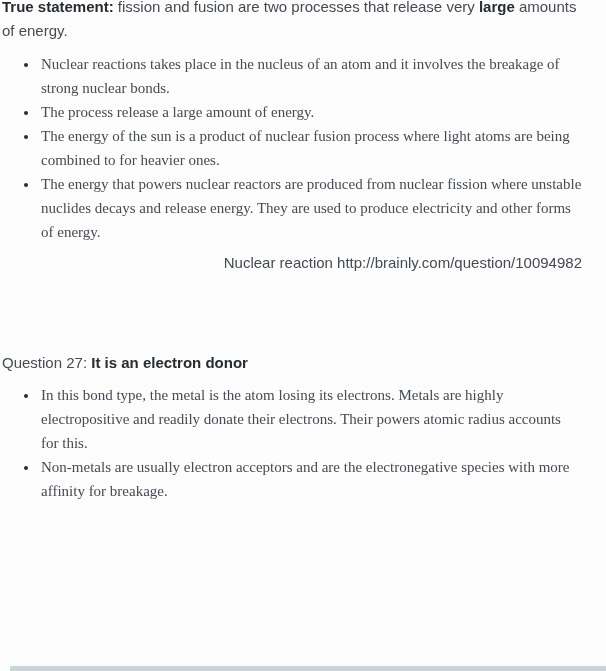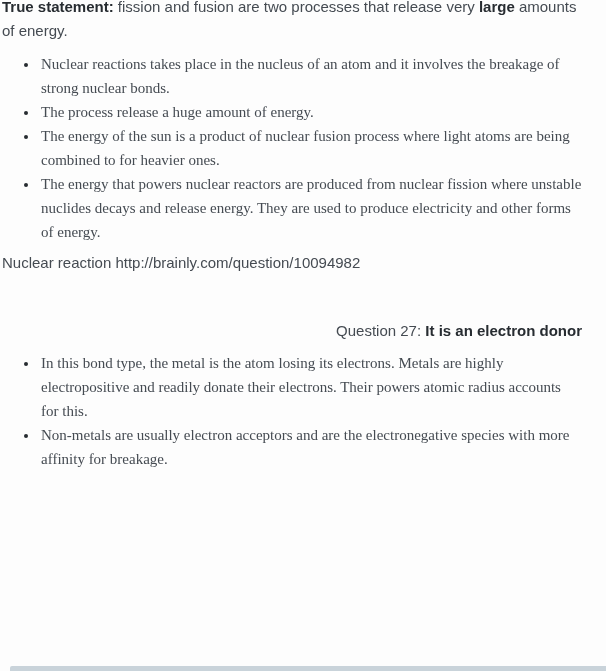--- a/index.html
+++ b/index.html
@@ -33,23 +33,23 @@
     padding: 0 0 0 37px;
     list-style: disc outside;
   }
   ul.bullets li {
     margin: 0;
     padding-left: 2px;
     font-family: Liberation Serif, serif;
   }
   ul.bullets li::marker { color: var(--bold); font-size: 13px; }
   .learn-more { margin-top: 42px; }
-  .link-line-1 { margin-top: 7px; }
+  .link-line-1 { margin-top: 7px; text-align: right; }
   .link-line-2 { margin-top: 8px; }
-  .question-heading { margin-top: 44px; text-align: right; }
+  .question-heading { margin-top: 76px; }
   .ionic-para { margin-top: 8px; }
   ul.bullets.ionic { margin-top: 8px; }
   .bottom-bar {
     position: absolute;
     left: 10px;
     right: 0;
     bottom: 0;
     height: 5px;
     background: var(--bar);
     border-radius: 2px 0 0 0;
@@ -57,21 +57,21 @@
 </style>
 </head>
 <body>
 
 <div class="content">
 
   <p class="intro-para"><strong>True statement:</strong><span> fission and fusion are two processes that release very </span><strong>large</strong><span> amounts of energy.</span></p>
 
   <ul class="bullets">
     <li>Nuclear reactions takes place in the nucleus of an atom and it involves the breakage of strong nuclear bonds.</li>
-    <li>The process release a huge amount of energy.</li>
+    <li>The process release a large amount of energy.</li>
     <li>The energy of the sun is a product of nuclear fusion process where light atoms are being combined to for heavier ones.</li>
     <li>The energy that powers nuclear reactors are produced from nuclear fission where unstable nuclides decays and release energy. They are used to produce electricity and other forms of energy.</li>
   </ul>
 
 
   <p class="link-line-1">Nuclear reaction http://brainly.com/question/10094982</p>
 
 
   <p class="question-heading"><span>Question 27: </span><strong>It is an electron donor</strong></p>
 

